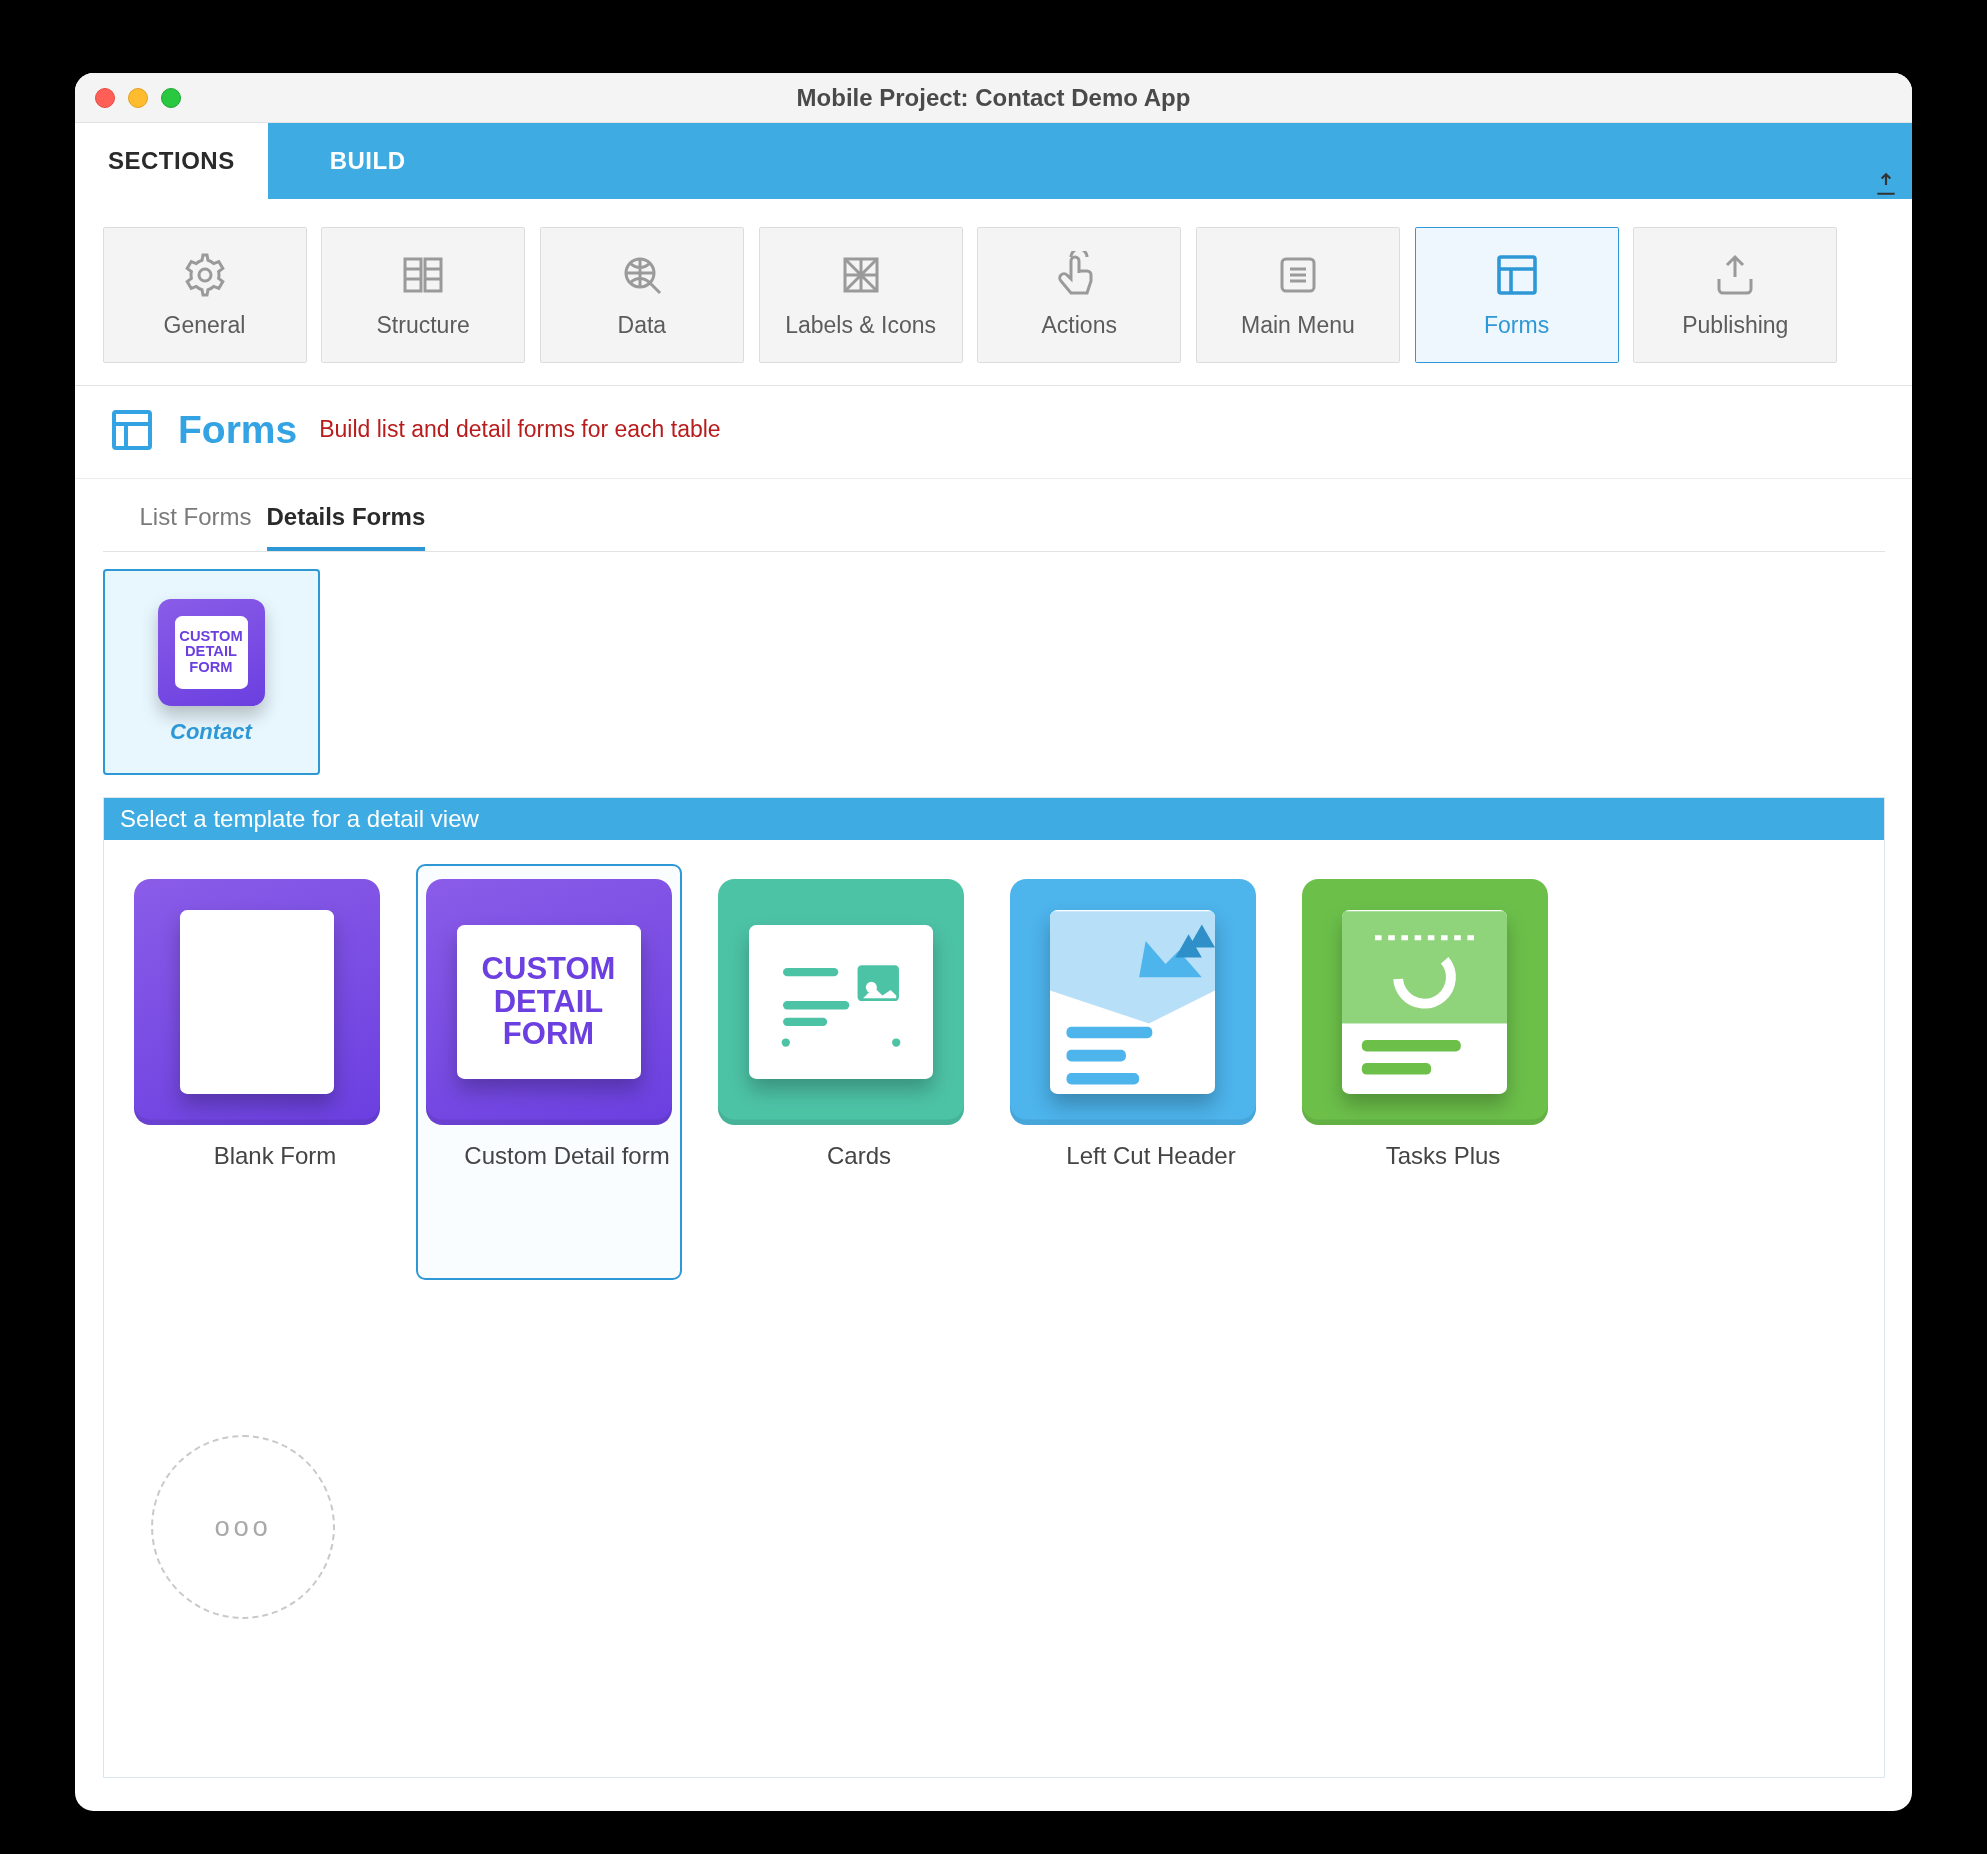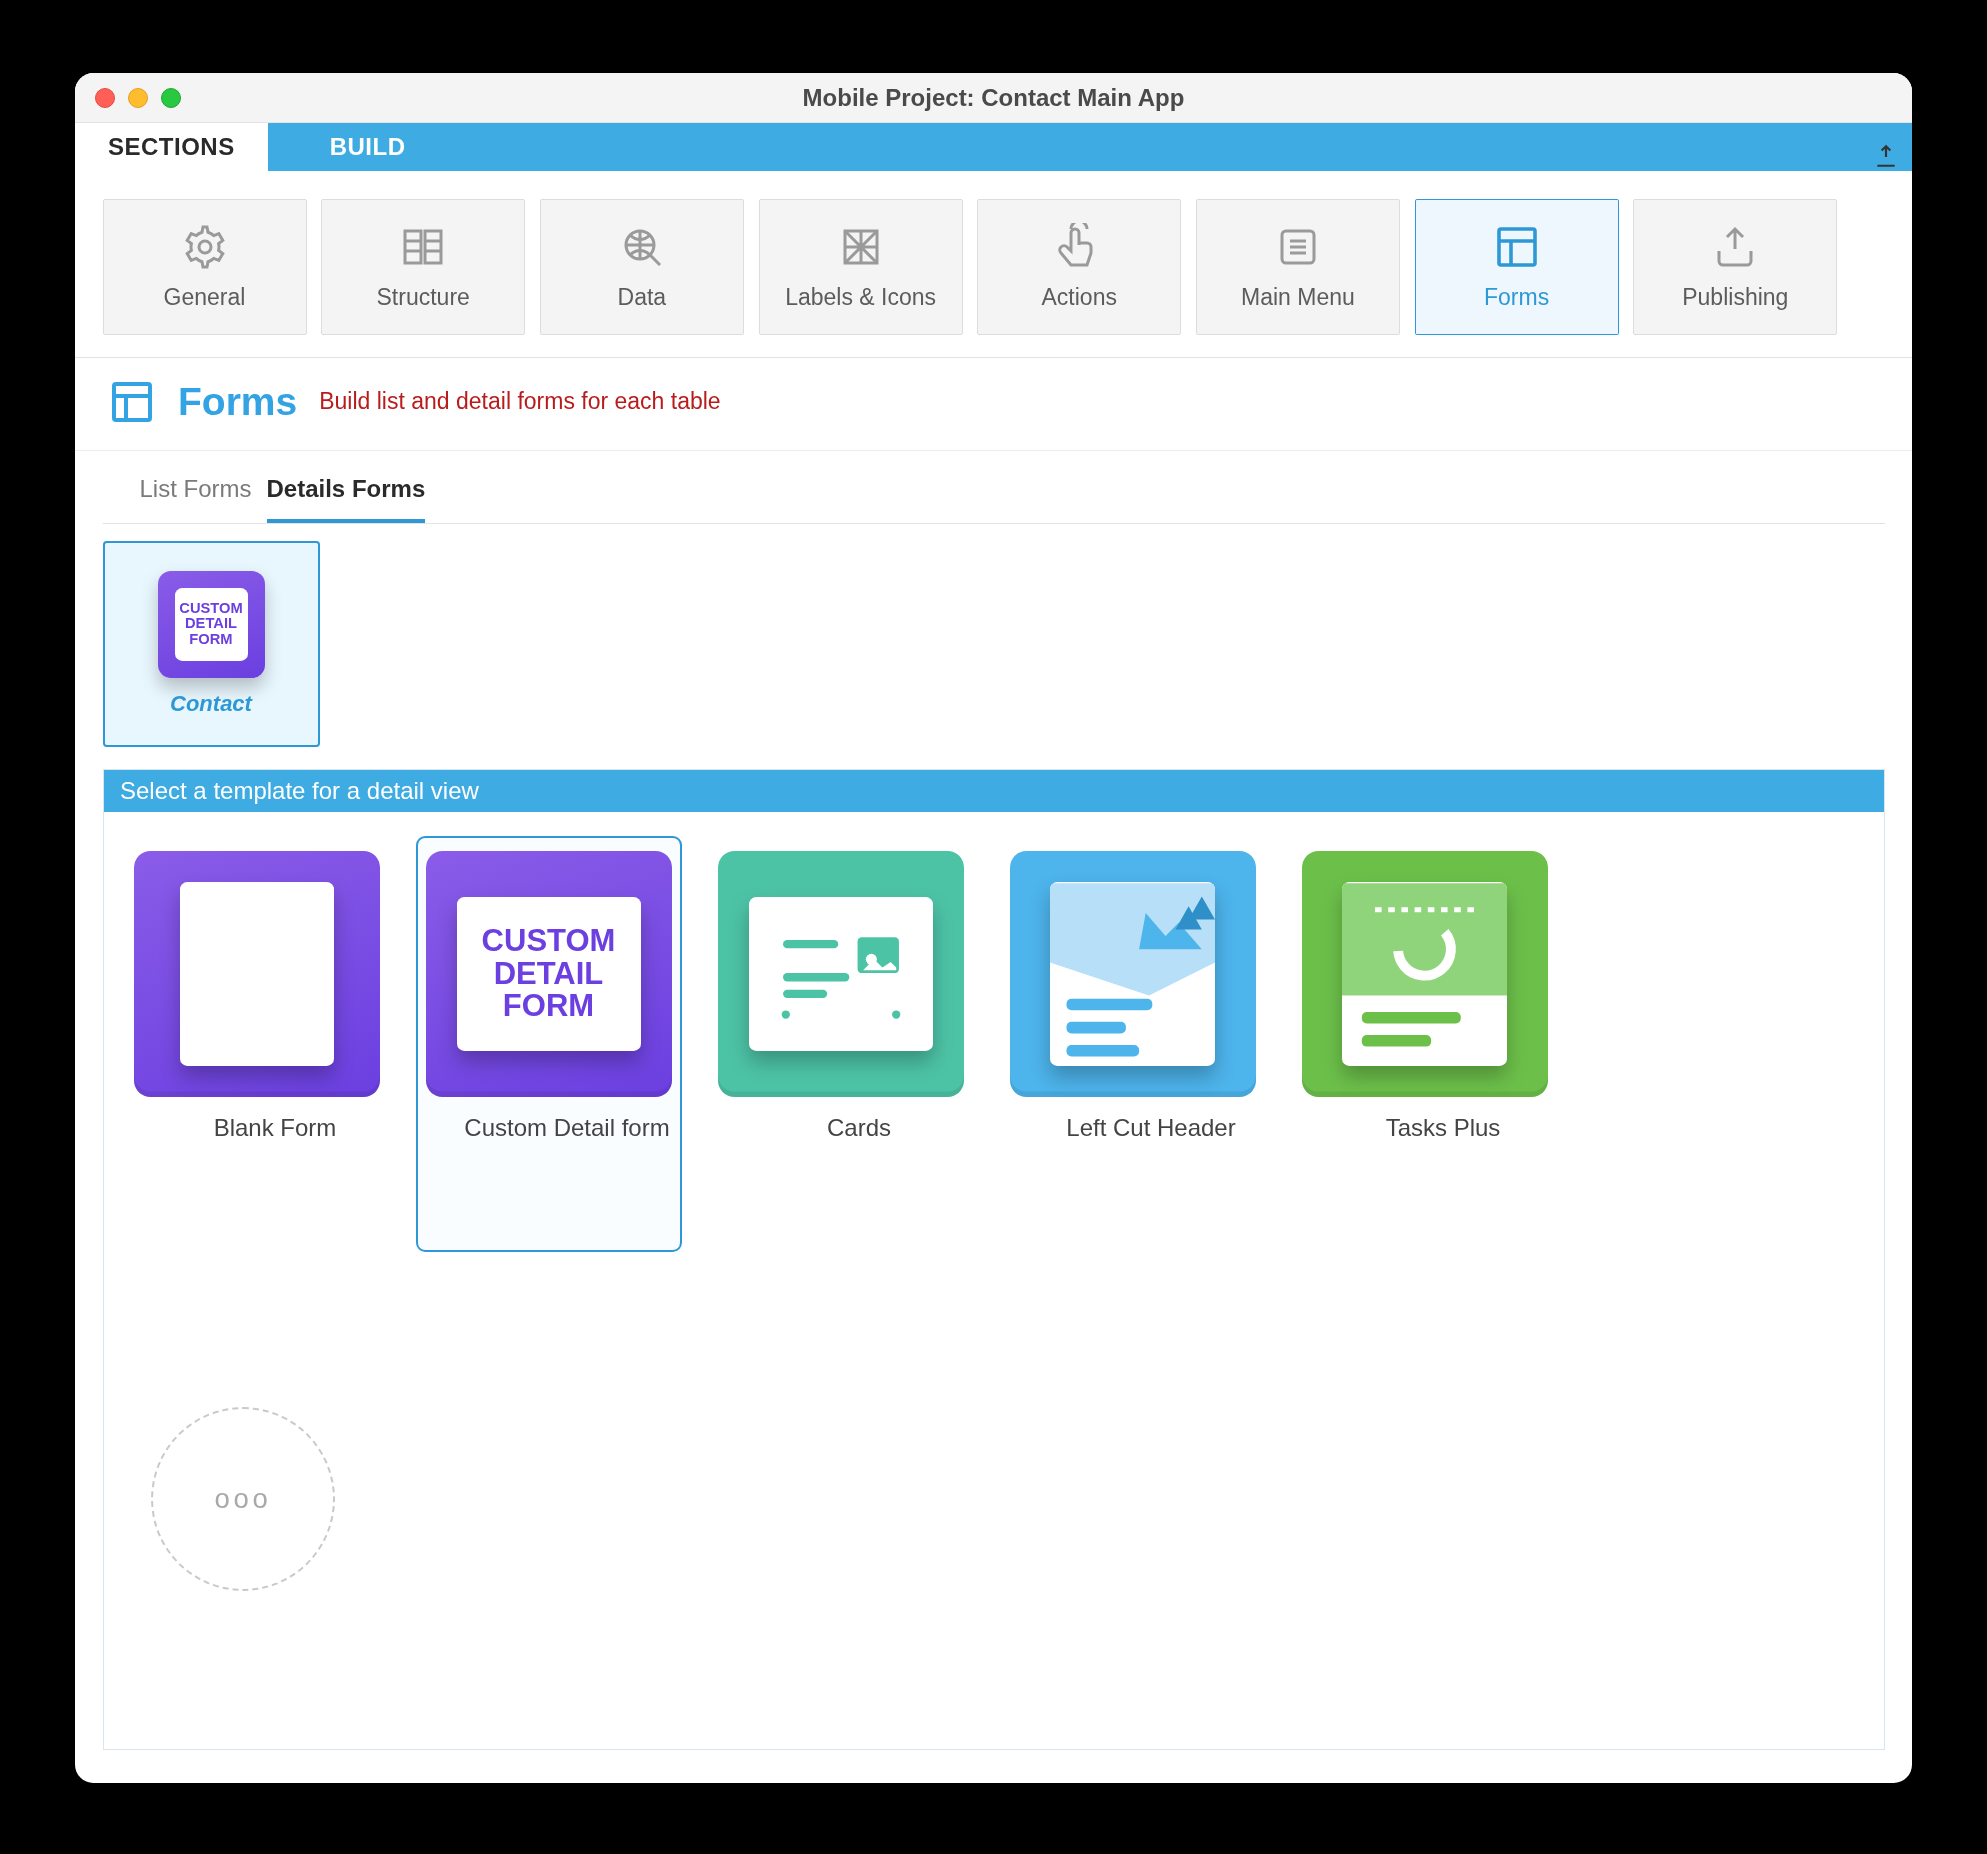--- a/index.html
+++ b/index.html
@@ -32,21 +32,21 @@
   .tl { width: 20px; height: 20px; border-radius: 50%; }
   .tl.red { background:#ff5f57; border:0.9px solid #e24b41;}
   .tl.yellow{ background:#febc2e; border:0.9px solid #e1a125;}
   .tl.green { background:#28c840; border:0.9px solid #1fa533;}
   .title {
     position:absolute; left:0; right:0; text-align:center;
     font-size: 24px; font-weight:700; color:#4a4a4a;
   }
   
   .toptabs {
-    height: 48px; display:flex; align-items:stretch; background:#fff; position:relative;
+    height: 76px; display:flex; align-items:stretch; background:#fff; position:relative;
   }
   .toptabs .tab {
     display:flex; align-items:center; justify-content:center;
     padding: 0 33px; font-size:24px; font-weight:800; letter-spacing:0.5px;
   }
   .toptabs .sections { color:#2a2a2a; background:#fff; }
   .toptabs .build { flex:1; color:#fff; background:#3eabe3; justify-content:flex-start; padding-left:62px;}
   .upload {
     position:absolute; right:9.2px; bottom:1.8px; width:33px; height:33px;
     display:flex; align-items:flex-end; justify-content:center; color:#333;
@@ -165,21 +165,21 @@
 <body>
 
 <div class="window">
 
   <div class="titlebar">
     <div class="traffic">
       <div class="tl red"></div>
       <div class="tl yellow"></div>
       <div class="tl green"></div>
     </div>
-    <div class="title">Mobile Project: Contact Main App</div>
+    <div class="title">Mobile Project: Contact Demo App</div>
   </div>
 
   <div class="toptabs">
     <div class="tab sections">SECTIONS</div>
     <div class="tab build">BUILD</div>
     <div class="upload">
       <svg viewBox="0 0 24 24" width="26" height="26" fill="none" stroke="currentColor" stroke-width="2">
         <path d="M12 3v10M8 7l4-4 4 4"></path>
           <path d="M4 21h16"></path>
       </svg>

